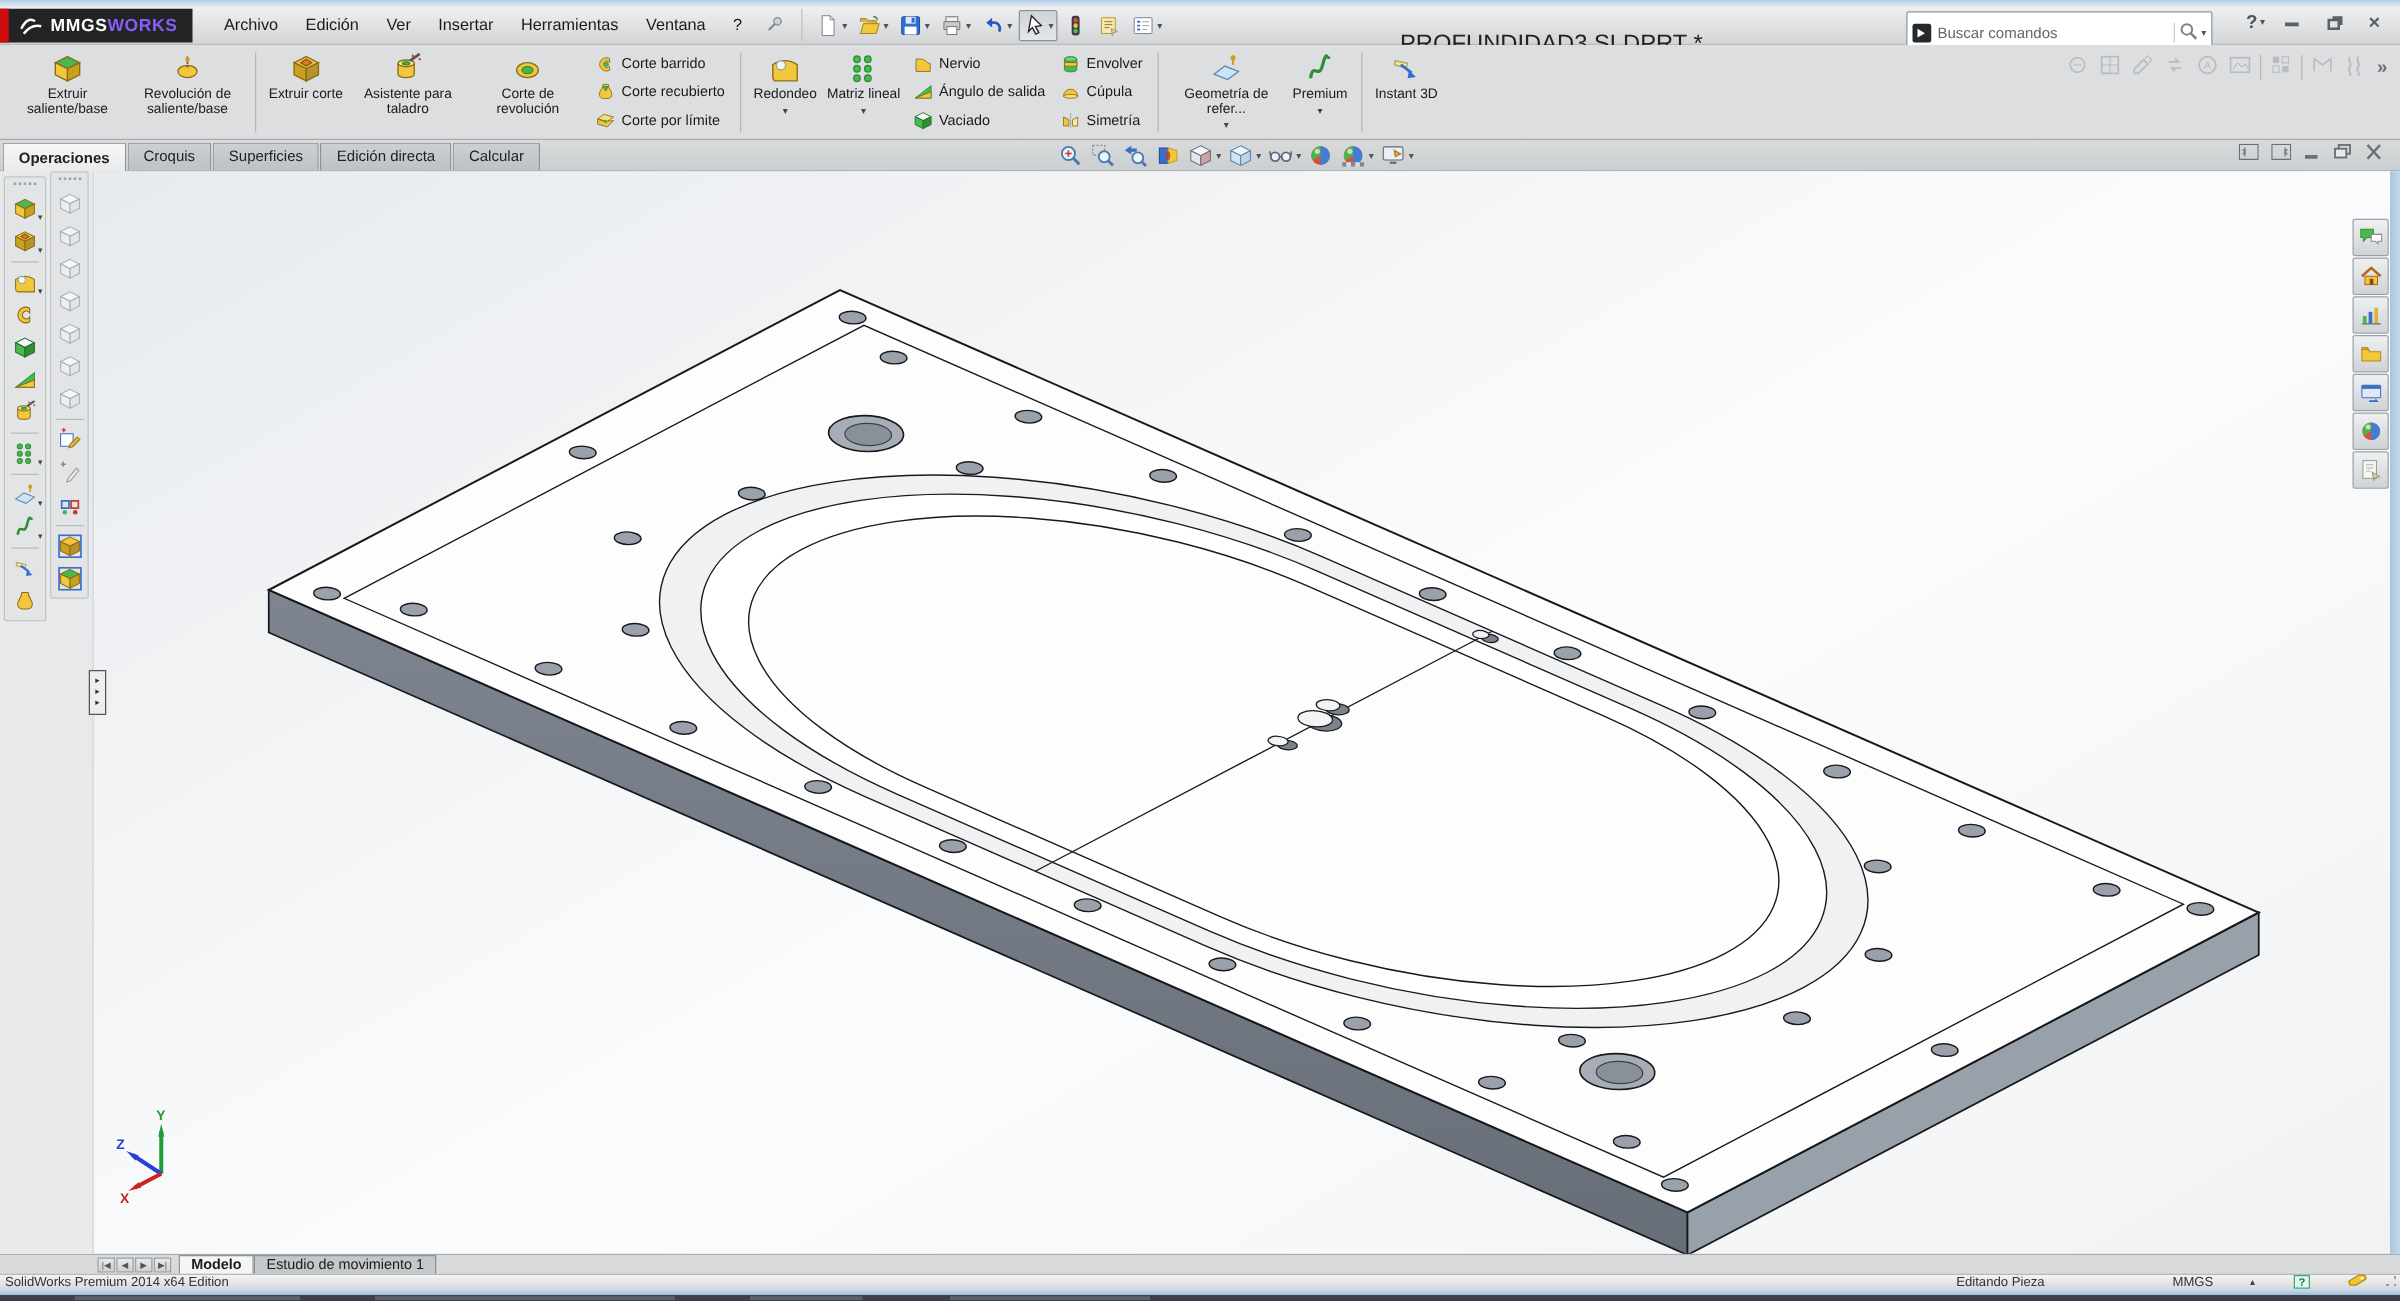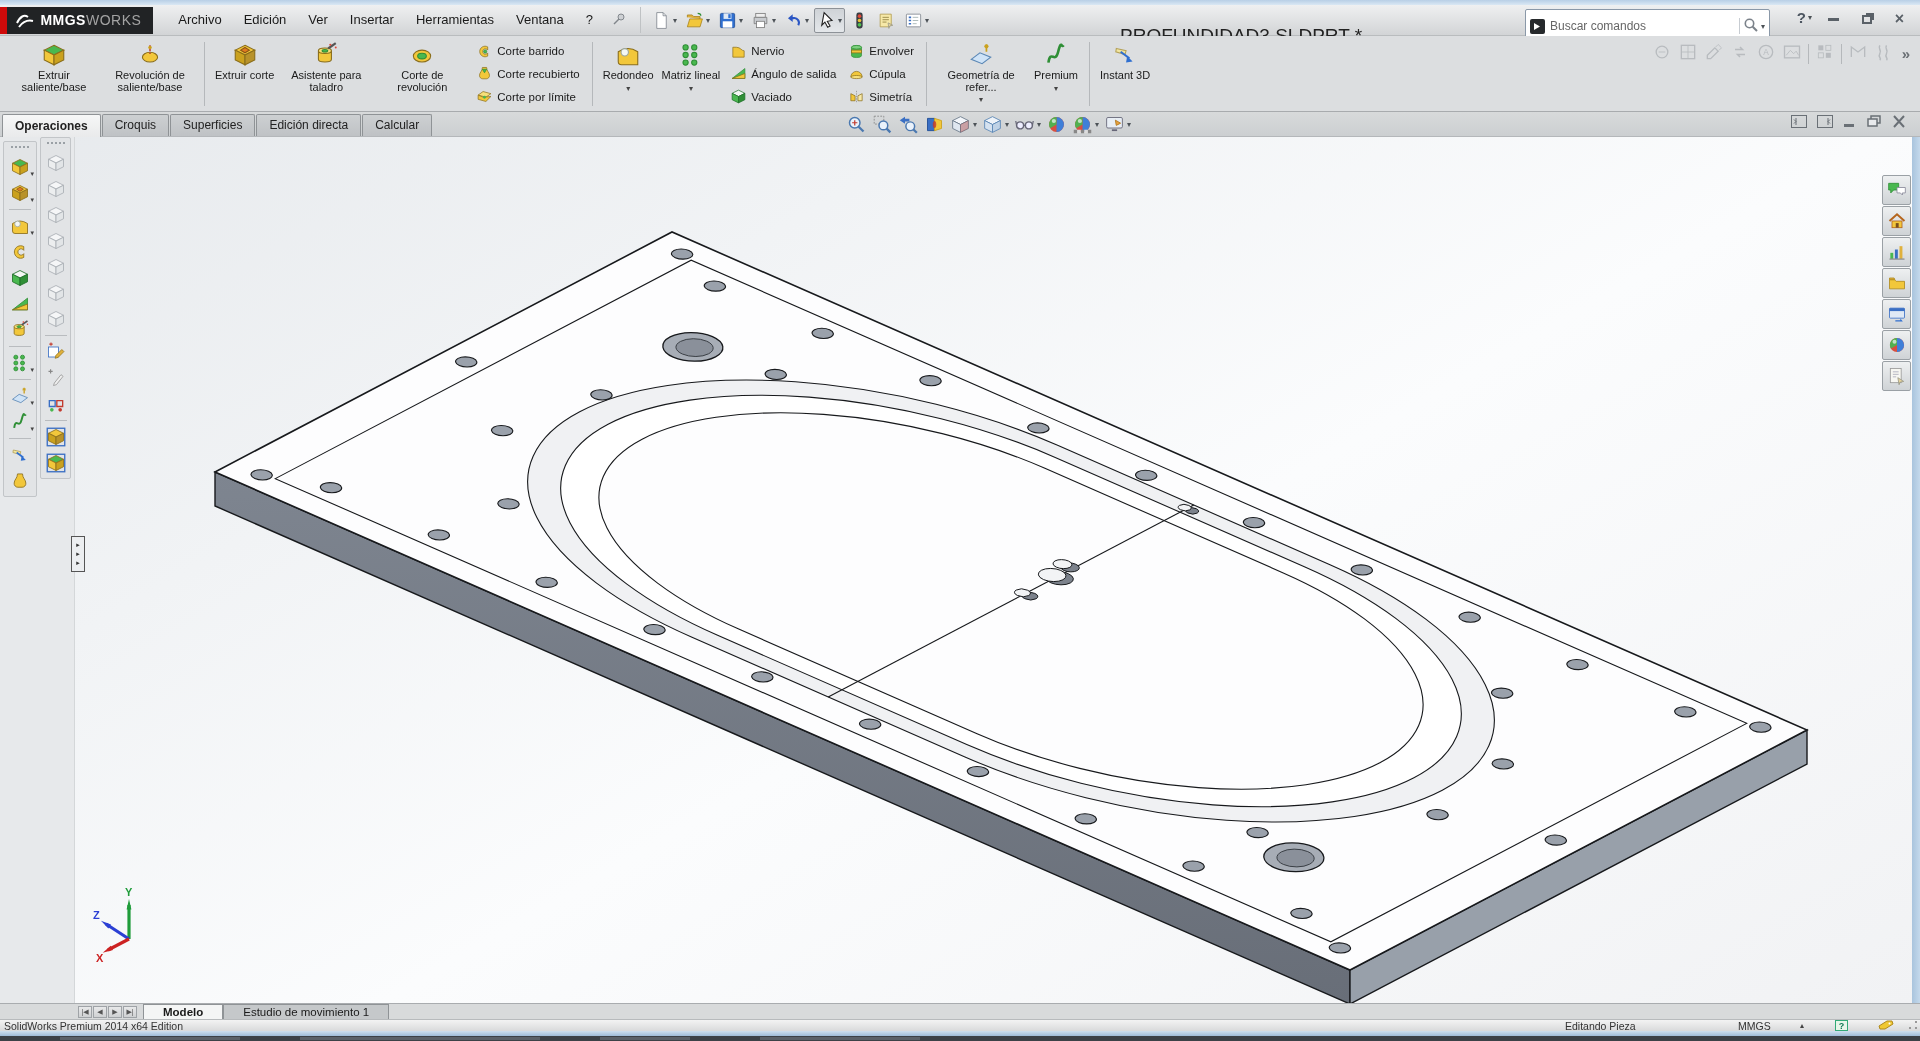--- a/index.html
+++ b/index.html
@@ -7,21 +7,21 @@
   body { font-family:"Liberation Sans", sans-serif; font-size:12px; color:#1a1a1a; background:#d4d6d8; }
   #app { position:relative; width:1920px; height:1041px; }
 
   
   .aero-top { height:5px; background:linear-gradient(#b8cfe6,#dae8f4); }
   .titlebar { height:31px; background:linear-gradient(#eff0f1,#d2d4d6); display:flex; align-items:center; border-bottom:1px solid #b9bcbe; position:relative; }
   .logo { display:flex; align-items:center; height:27px; background:#212325; color:#fff; padding:0 12px 0 0; margin-right:14px; }
   .logo-red { width:7px; height:27px; background:#cf0a0a; margin-right:7px; }
   .logo-text { font-size:14px; letter-spacing:.5px; }
   .logo-text b { font-weight:bold; }
-  .logo-text span.rest { font-weight:normal; color:#a3a3a3; }
+  .logo-text span.rest { font-weight:bold; color:#8b5cf6; }
   .menubar { display:flex; align-items:center; height:100%; }
   .menu-item { padding:0 11px; line-height:30px; font-size:13px; cursor:default; }
   .pin-icon { margin:0 8px; opacity:.8; }
   .quickbar { display:flex; align-items:center; margin-left:6px; border-left:1px solid #bfc2c4; padding-left:8px; height:26px; }
   .qbtn { display:flex; align-items:center; padding:2px 2px; margin-right:2px; border:1px solid transparent; border-radius:2px; }
   .qbtn.active { border:1px solid #8d9298; background:linear-gradient(#cfd3d7,#e4e7ea); }
   .qarrow { font-size:8px; color:#4c5257; margin-left:2px; }
   .doc-title { position:absolute; left:1120px; top:15px; line-height:31px; font-size:19px; color:#222; white-space:nowrap; }
   .searchbox { position:absolute; right:150px; top:4px; width:245px; height:34px; background:#fff; border:1px solid #8a98a8; border-radius:2px; display:flex; align-items:center; padding:0 4px; }
   .sw-mini { width:15px; height:15px; background:#26292c; border-radius:2px; display:flex; align-items:center; justify-content:center; margin-right:5px; }
@@ -74,21 +74,21 @@
   .viewport svg.model { position:absolute; left:0; top:0; }
   .triad { position:absolute; left:14px; bottom:38px; }
   .aero-right { position:absolute; right:0; top:0; width:8px; height:100%; background:linear-gradient(90deg,#a9c4dd,#c4d9ec); }
   .taskpane { position:absolute; right:8px; top:38px; width:30px; display:flex; flex-direction:column; gap:1px; }
   .tpbtn { width:29px; height:30px; background:linear-gradient(#eef0f1,#cfd3d6); border:1px solid #9aa0a5; border-radius:2px; display:flex; align-items:center; justify-content:center; }
 
   
   .modeltabs { height:16px; background:#d8dadb; border-top:1px solid #a9acaf; display:flex; align-items:stretch; padding-left:78px; font-size:11.5px; }
   .navbtns { display:flex; align-items:center; gap:1px; margin-right:6px; }
   .navbtn { width:14px; height:12px; background:linear-gradient(#e8e9ea,#cfd1d3); border:1px solid #9fa3a7; font-size:7px; display:flex; align-items:center; justify-content:center; color:#555; }
-  .mtab { padding:1px 19px; border:1px solid #8f9396; border-bottom:none; background:#c5c8ca; display:flex; align-items:center; }
+  .mtab { padding:1px 9px; border:1px solid #8f9396; border-bottom:none; background:#c5c8ca; display:flex; align-items:center; }
   .mtab.active { background:#f4f5f5; font-weight:bold; }
   .statusbar { height:12px; background:linear-gradient(#f3f3f3,#d9dadb); border-top:1px solid #b7babc; display:flex; align-items:center; font-size:10.5px; color:#333; position:relative; }
   .sb-left { margin-left:4px; }
   .sb-mode { position:absolute; left:1565px; }
   .sb-units { position:absolute; left:1738px; }
   .sb-up { position:absolute; left:1800px; font-size:8px; color:#444; }
   .sb-help { position:absolute; left:1835px; width:13px; height:11px; background:#e8f5e9; border:1px solid #3a7; color:#175; font-size:9px; font-weight:bold; display:flex; align-items:center; justify-content:center; }
   .sb-tag { position:absolute; left:1878px; }
   .sb-grip { position:absolute; right:2px; bottom:1px; width:10px; height:10px; background:
      radial-gradient(circle at 8px 2px,#999 1px,transparent 1.2px),

